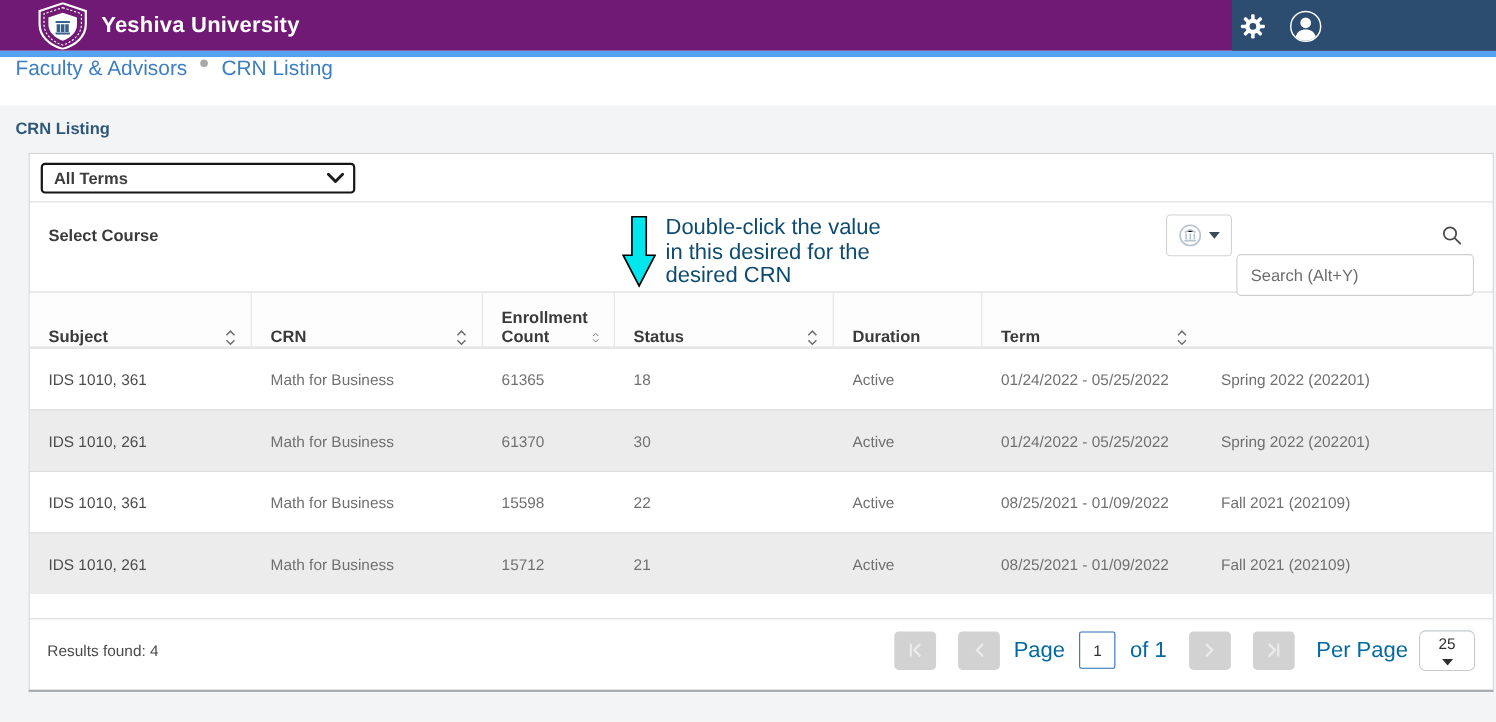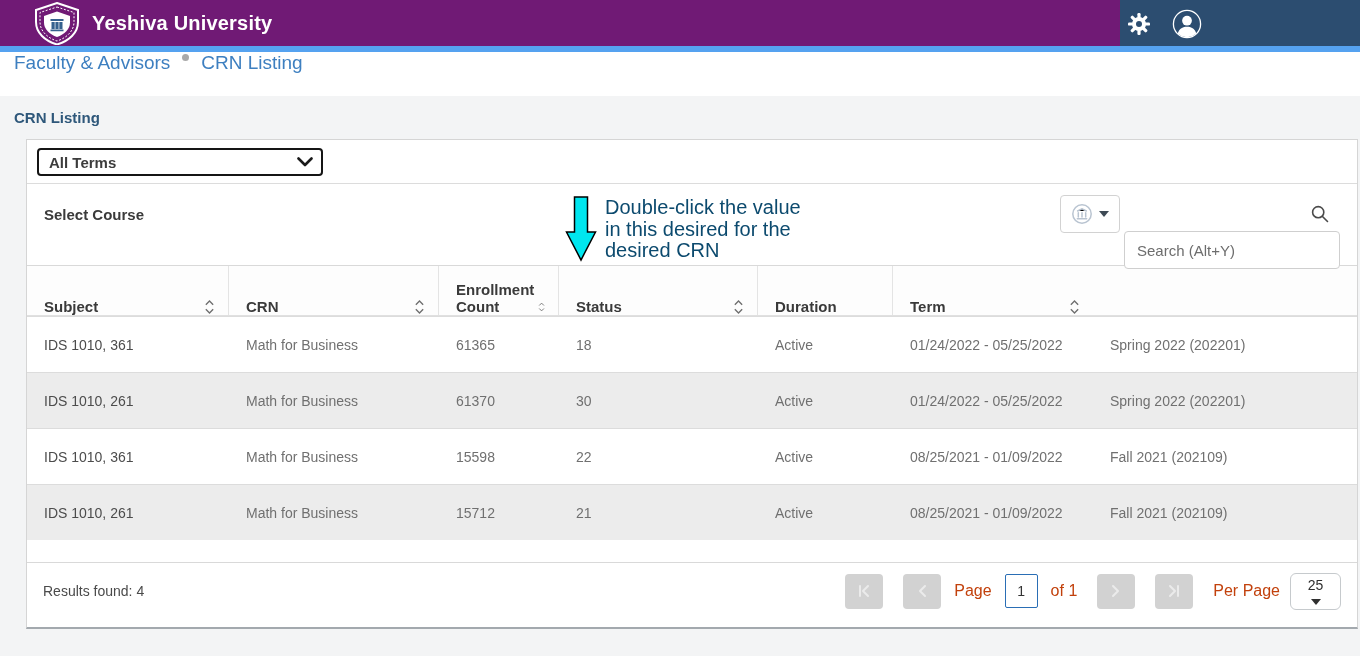--- a/index.html
+++ b/index.html
@@ -60,21 +60,21 @@
   .trow.alt { background:#ececec; }
   .td { display:flex; align-items:center; padding:0 17px; overflow:hidden; white-space:nowrap; }
   .td.subject { color:#4c4c4c; }
   .empty-strip { height:23px; border-bottom:1px solid #d9d9d9; }
   
   .tfooter { height:56px; display:flex; align-items:center; padding:0 16px; }
   .results-found { font-size:14px; color:#4a4a4a; }
   .pagination { margin-left:auto; display:flex; align-items:center; }
   .pg-btn { width:38px; height:35px; border-radius:4px; background:#d2d2d2; border:none;
             display:flex; align-items:center; justify-content:center; margin-left:20px; cursor:default; }
-  .pg-label { font-size:16px; color:#c2410c; margin-left:13px; }
+  .pg-label { font-size:20px; color:#0369a1; margin-left:13px; }
   .pg-input { width:33px; height:34px; border:1px solid #2a6eb5; border-radius:2px; margin-left:13px;
               text-align:center; font-size:14px; color:#333;
               font-family:"Liberation Sans","DejaVu Sans",sans-serif; }
   .perpage-select { width:51px; height:37px; background:#fff; border:1px solid #c6cacd; border-radius:6px;
                     display:flex; align-items:center; justify-content:center; gap:6px; margin-left:10px;
                     font-size:14px; color:#2f2f2f; cursor:pointer;flex-direction:column; }
   .perpage-caret { width:0; height:0; border-left:5px solid transparent; border-right:5px solid transparent;
                    border-top:6px solid #2f2f2f; }
 </style>
 </head>

